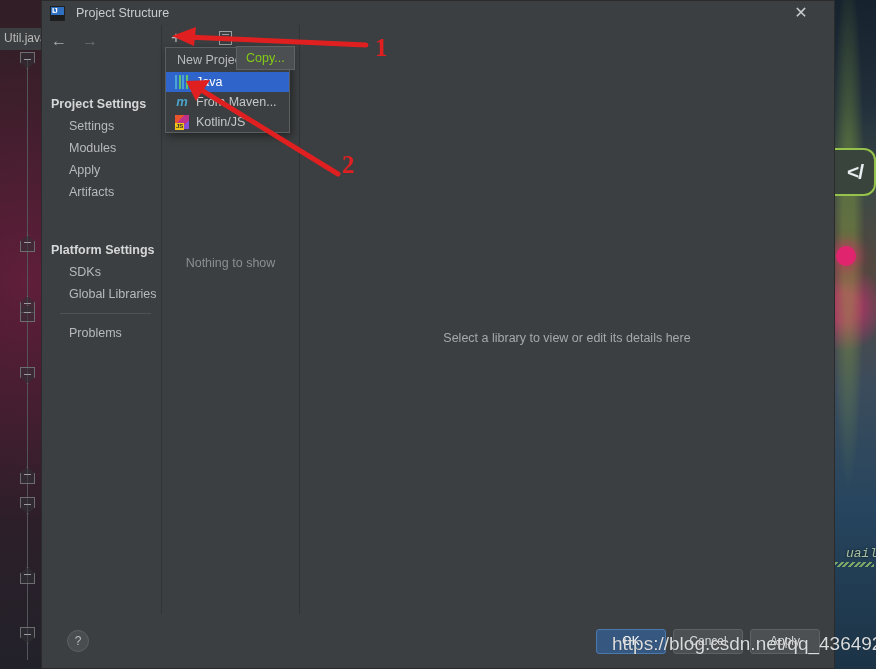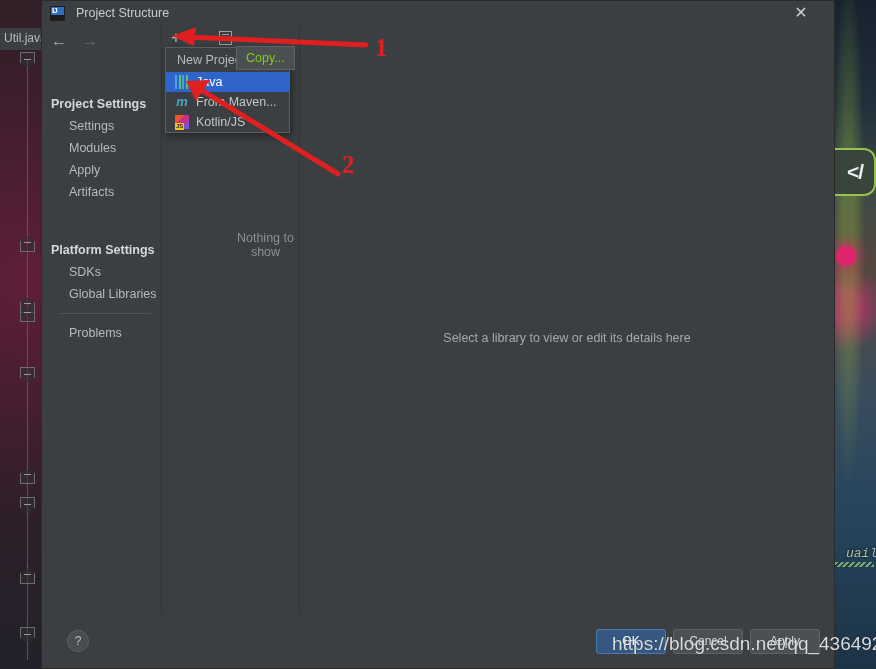--- a/index.html
+++ b/index.html
@@ -115,21 +115,21 @@
   }
   .nav-item {
     color: #b7b9bb; font-size: 12.5px; padding: 4px 0 4px 27px; cursor: pointer;
   }
   .nav-item.selected { background: #2f65ca; color: #ffffff; }
   .nav-sep { height: 1px; background: #4f5254; margin: 8px 10px 8px 18px; }
 
   
   .list-col {
     width: 138px; flex: none; background: #3c3f41;
-    border-right: 1px solid #313335; display: flex; 
+    border-right: 1px solid #313335; display: flex; flex-direction: column;
     position: relative;
   }
   .list-toolbar { height: 25px; display: flex; align-items: center; padding-left: 9px; gap: 38px; }
   .plus-icon { color: #b9bcbe; font-size: 17px; line-height: 1; cursor: pointer; }
   .copy-icon {
     width: 13px; height: 14px; border: 1px solid #9b9ea0; position: relative; cursor: pointer;
   }
   .copy-icon::before {
     content: ""; position: absolute; left: 2px; top: 2px; right: 2px; height: 1px; background: #9b9ea0;
     box-shadow: 0 3px 0 #9b9ea0, 0 6px 0 #9b9ea0;

